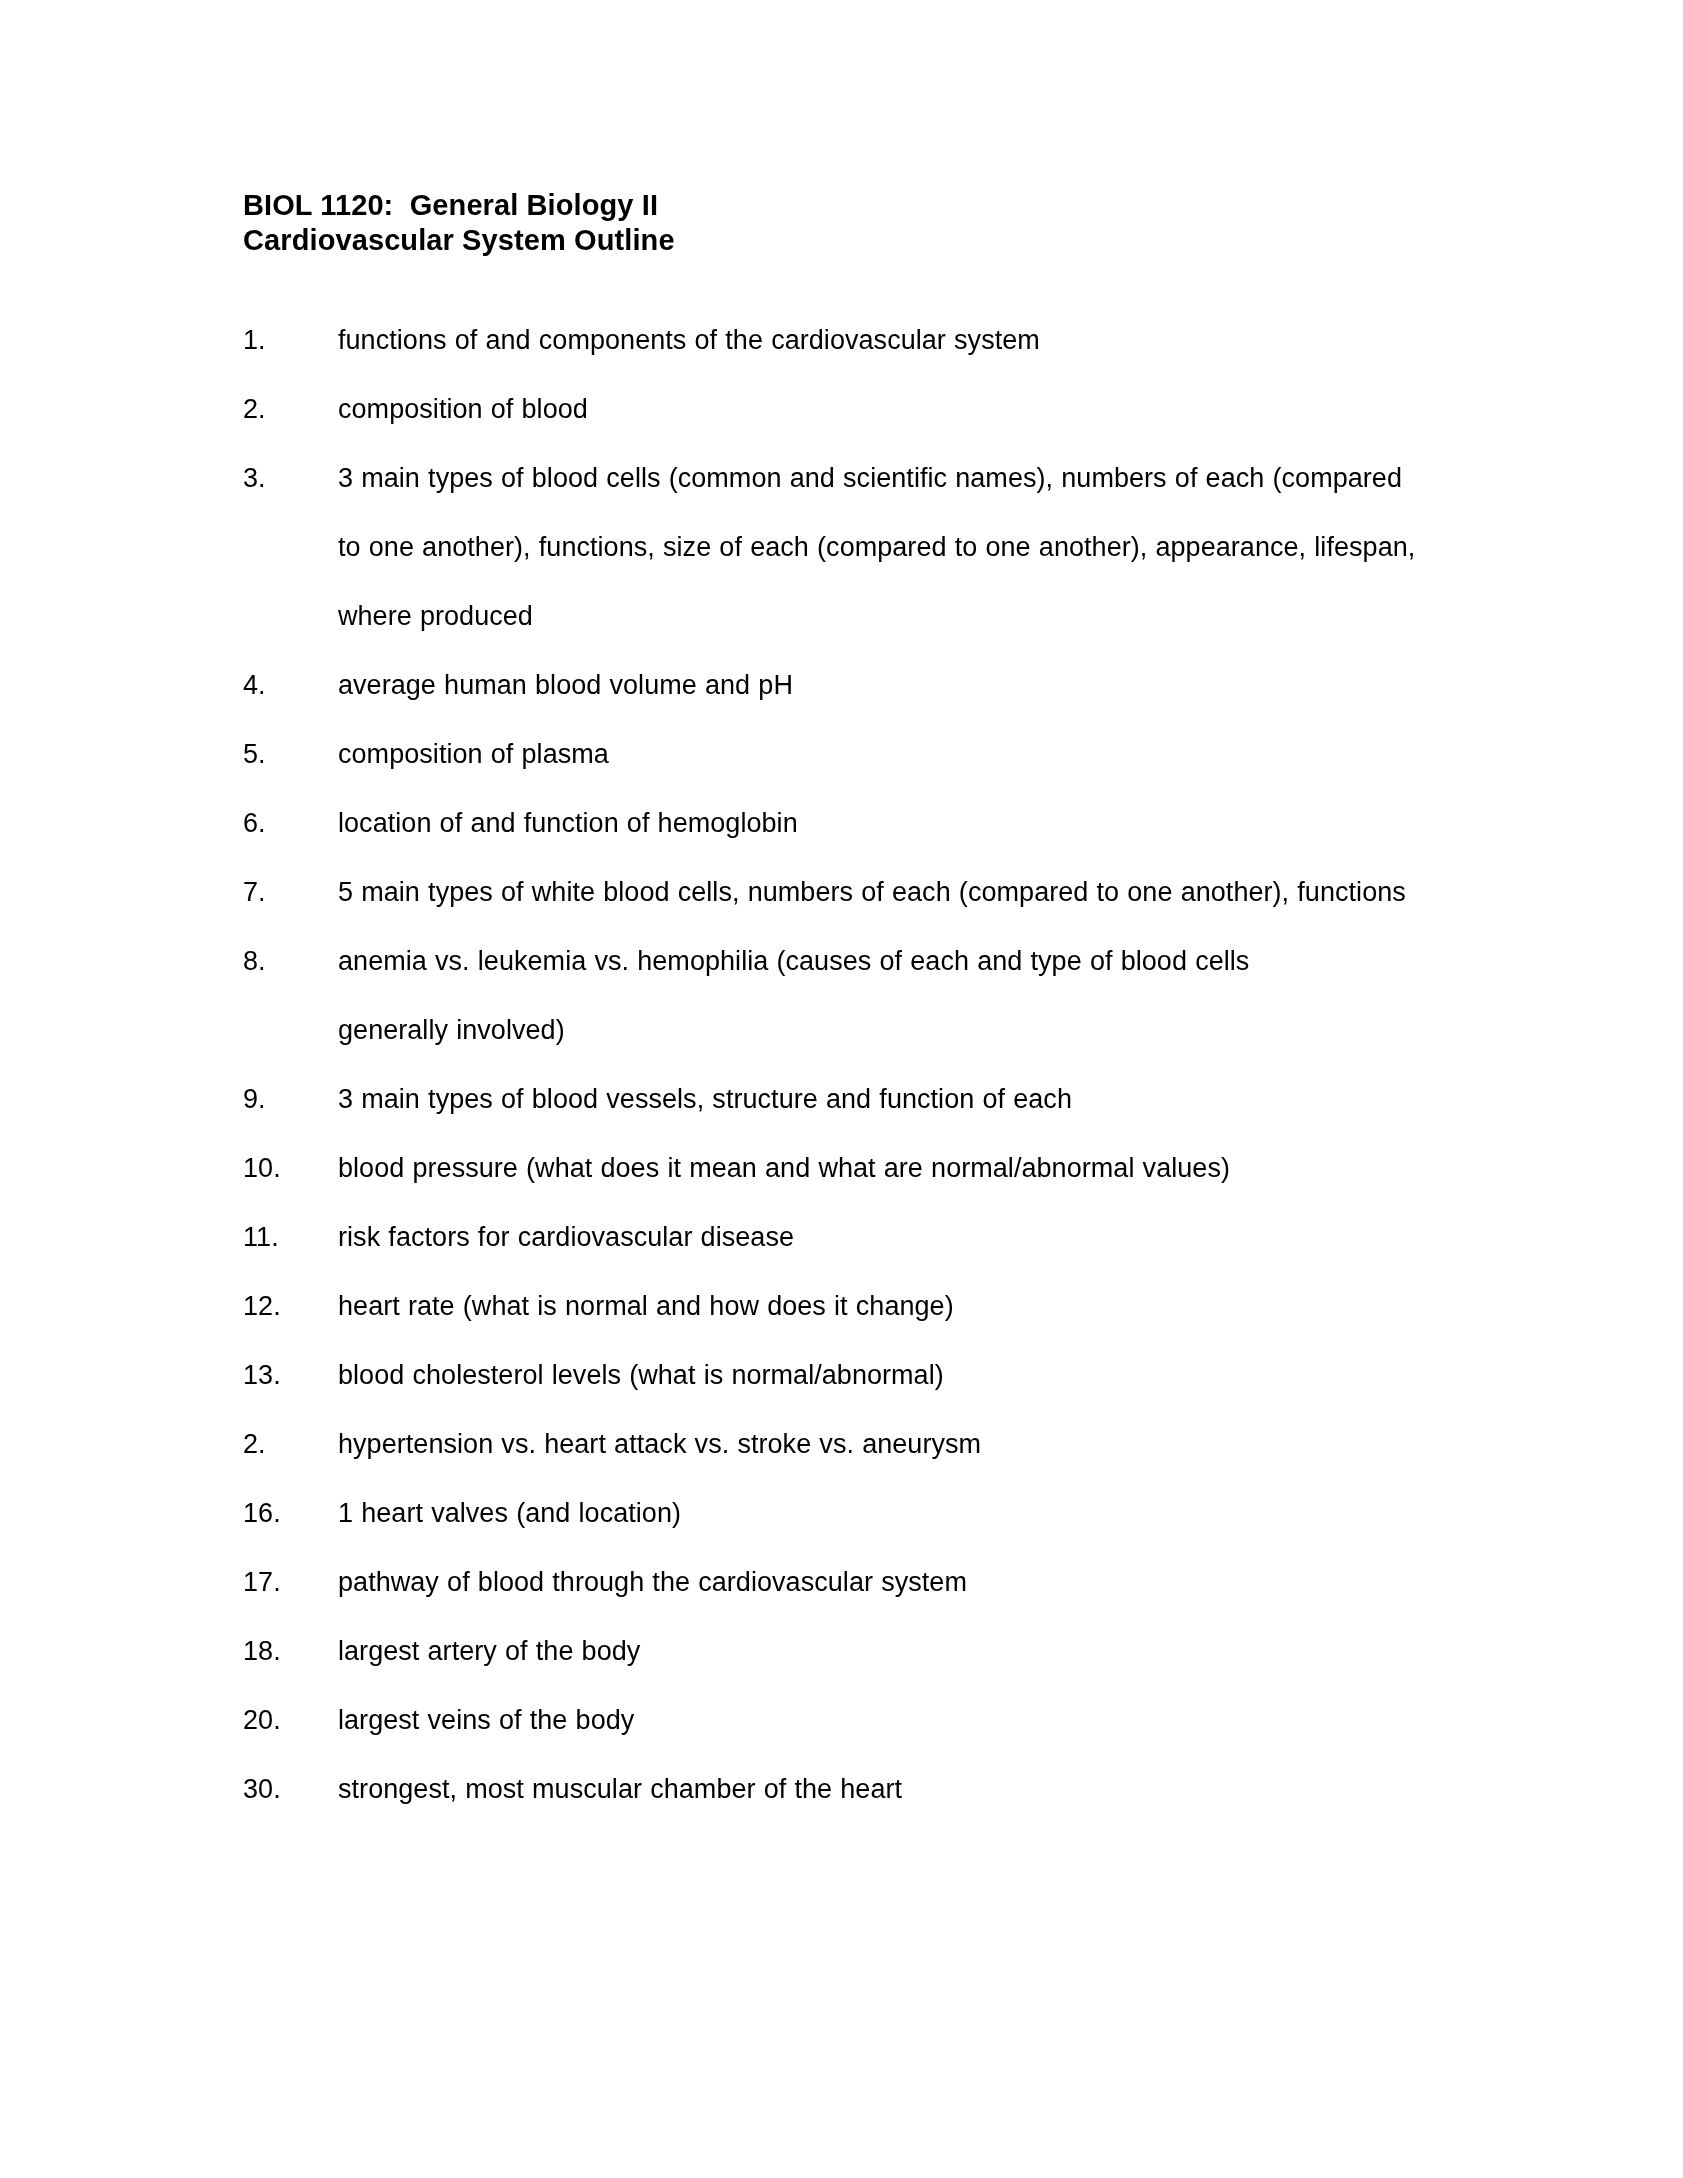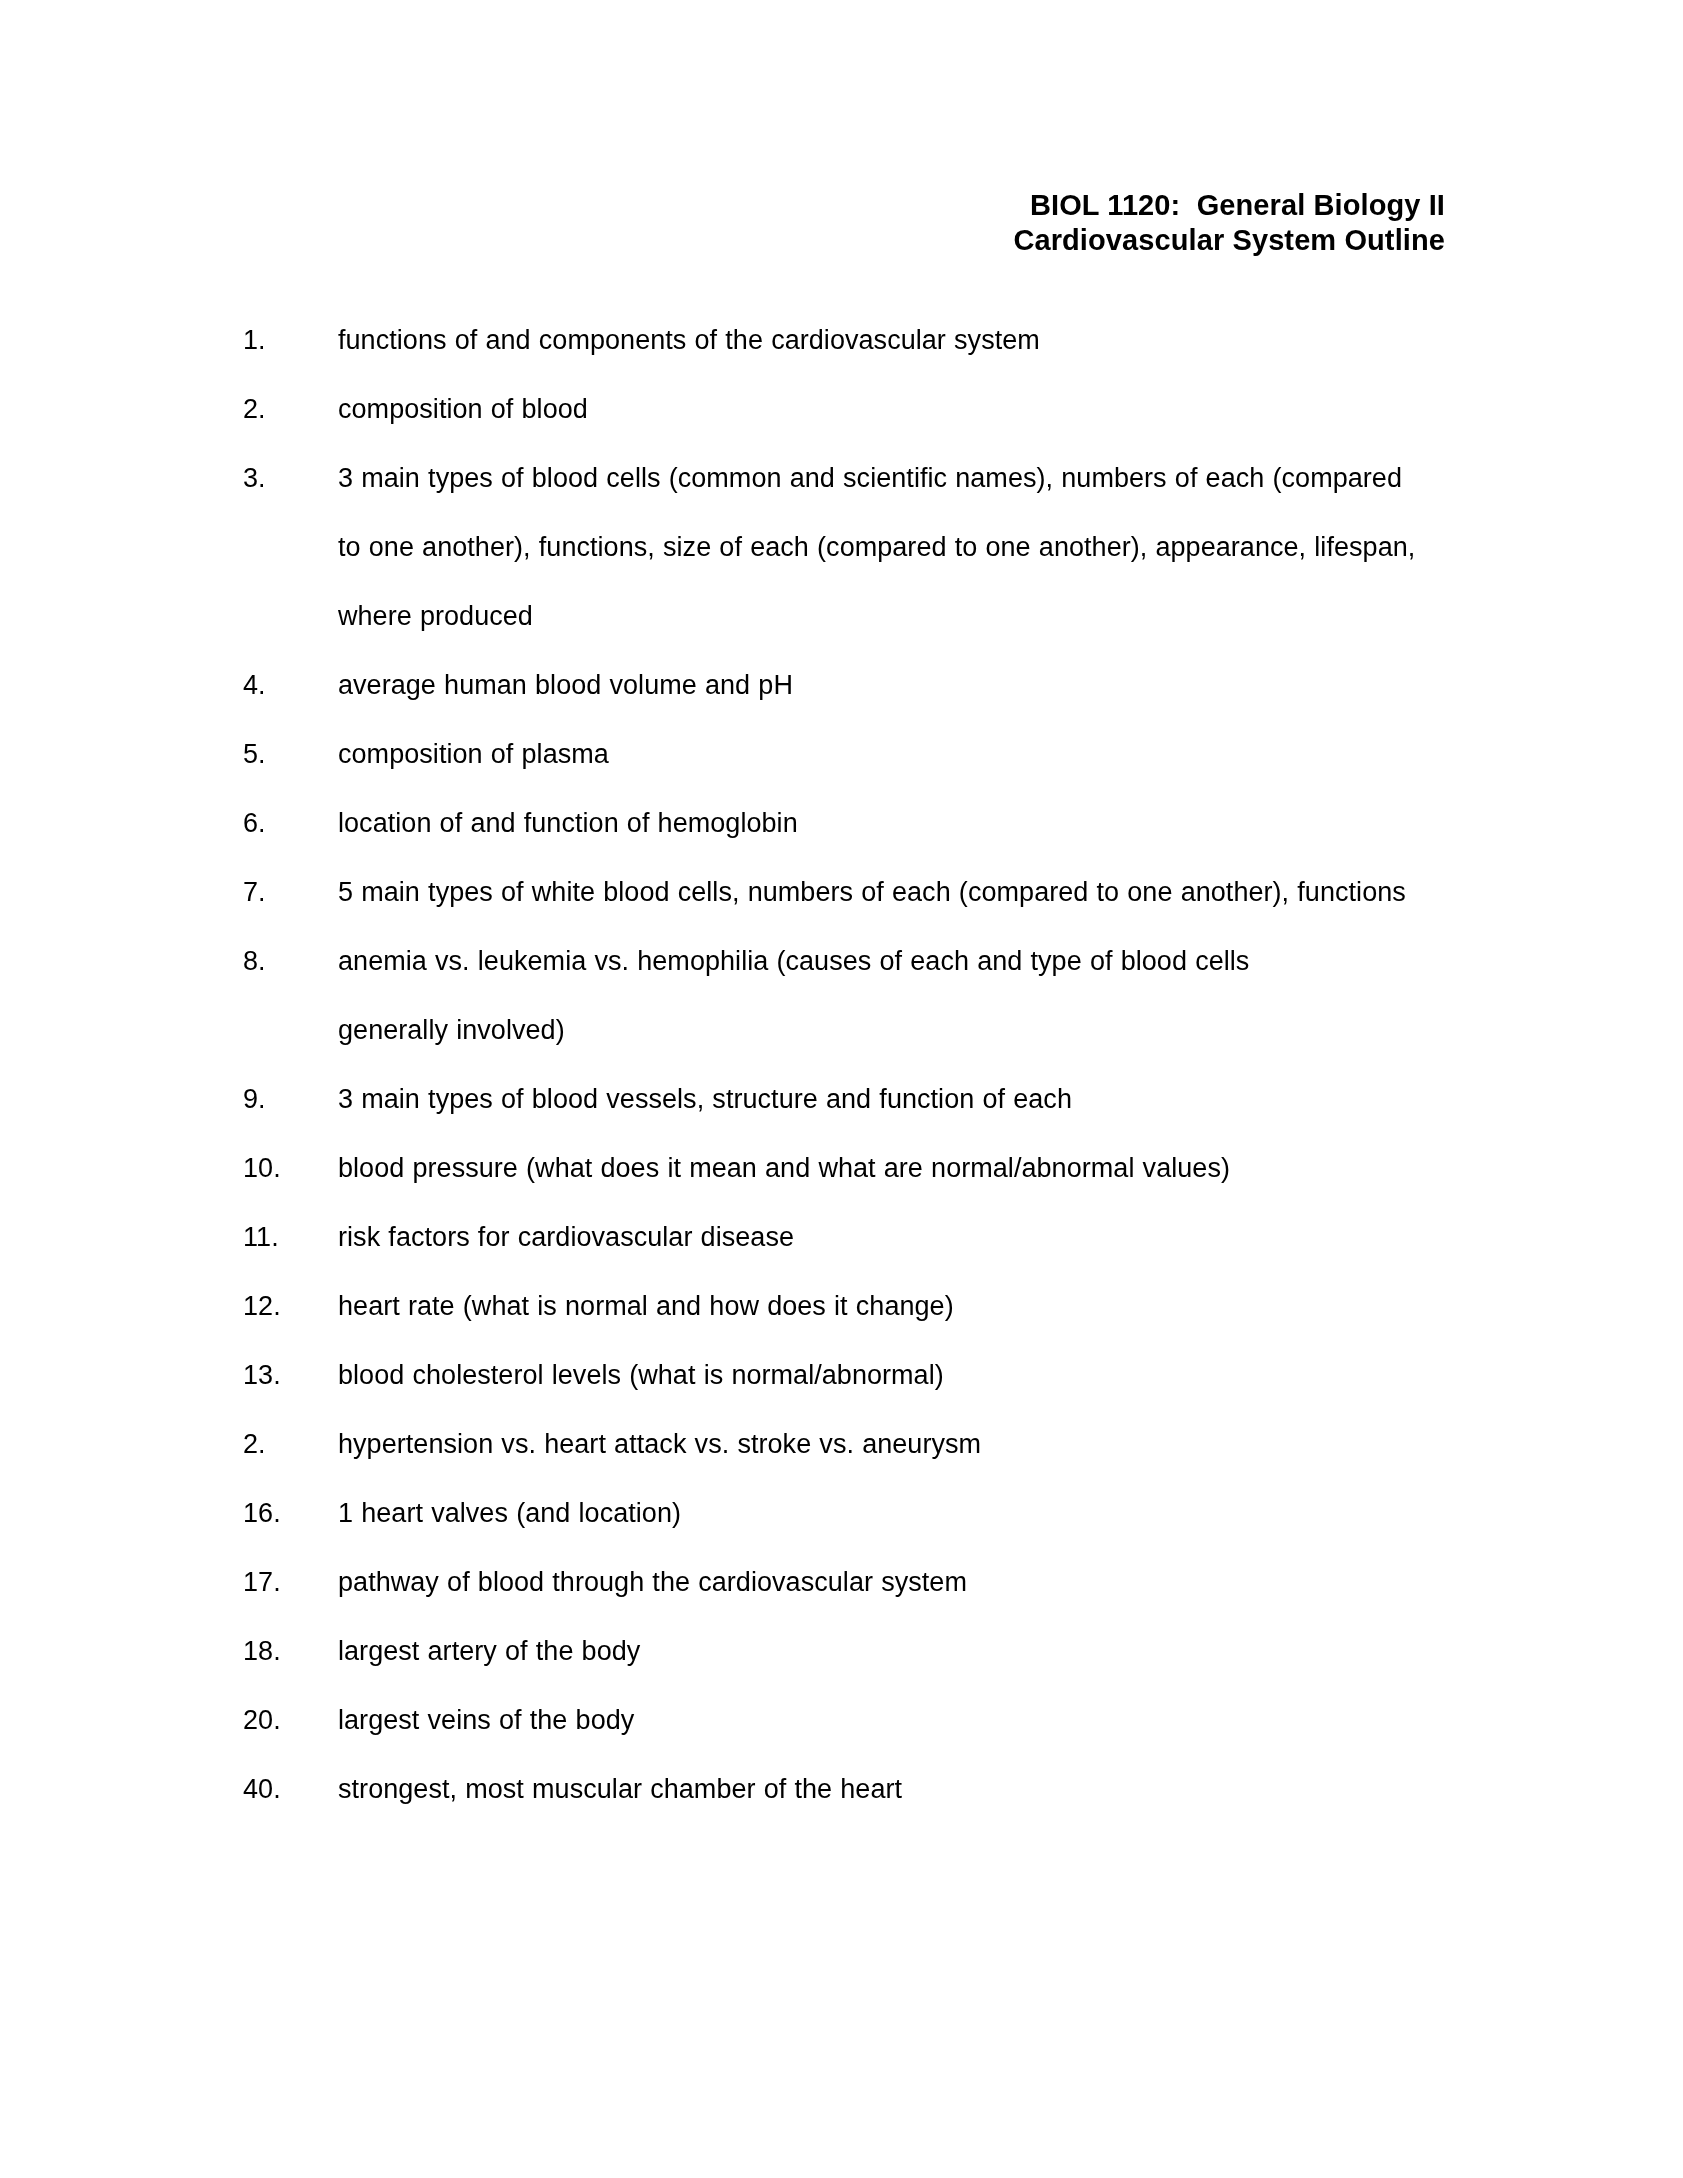--- a/index.html
+++ b/index.html
@@ -24,21 +24,21 @@
   }
   .doc-body {
     position: absolute;
     left: 0;
     top: 0;
     width: 1683px;
     padding: 188px 228px 0 243px;
     box-sizing: border-box;
   }
   .title-block {
-    text-align: right;
+    text-align: left;
     font-weight: bold;
     font-size: 29px;
     line-height: 35px;
     letter-spacing: 0.1px;
     margin: 0 0 48px 0;
     padding-right: 10px;
   }
   .title-line {
     display: block;
     white-space: pre;
@@ -154,20 +154,20 @@
       </li>
       <li class="w-a">
         <span class="num">18.</span>
         <span class="txt">largest artery of the body</span>
       </li>
       <li class="w-a">
         <span class="num">20.</span>
         <span class="txt">largest veins of the body</span>
       </li>
       <li class="w-a">
-        <span class="num">40.</span>
+        <span class="num">30.</span>
         <span class="txt">strongest, most muscular chamber of the heart</span>
       </li>
     </ol>
 
   </div>
 </div>
 
 
 </body></html>

